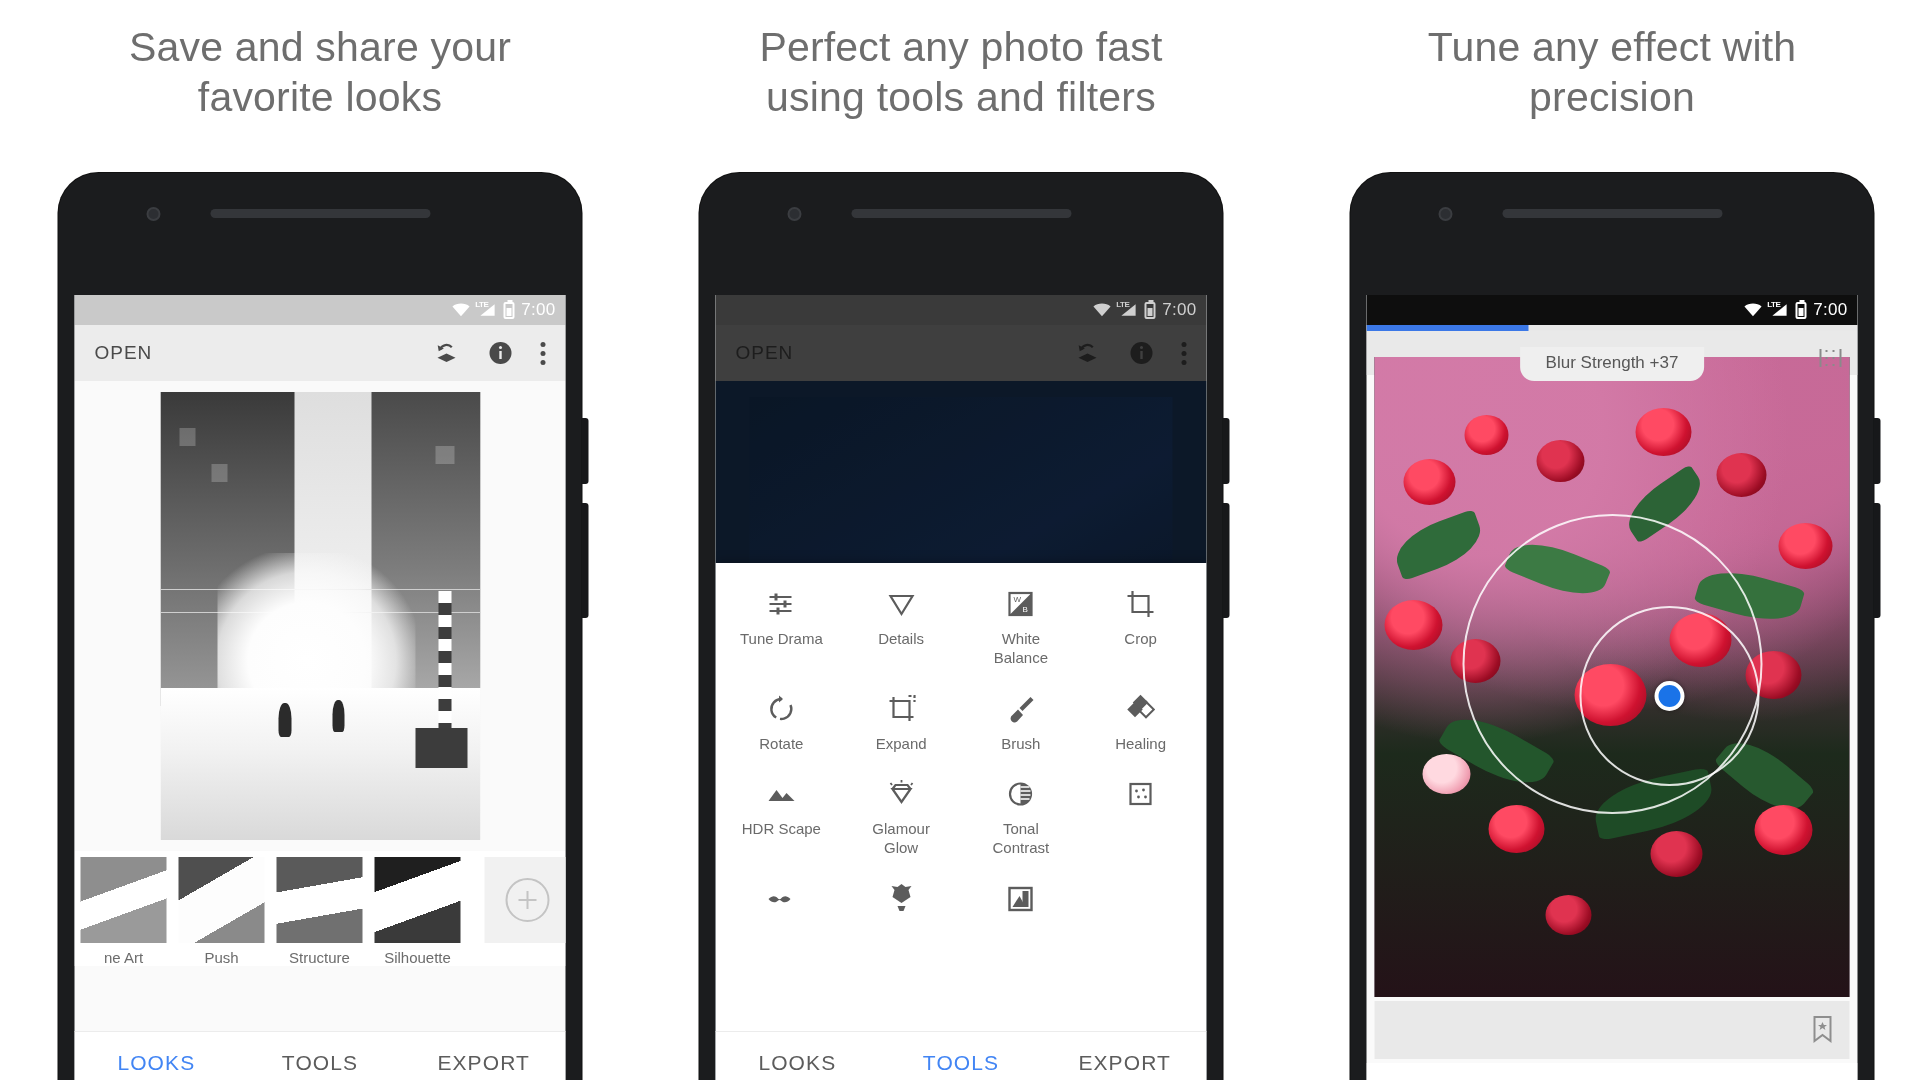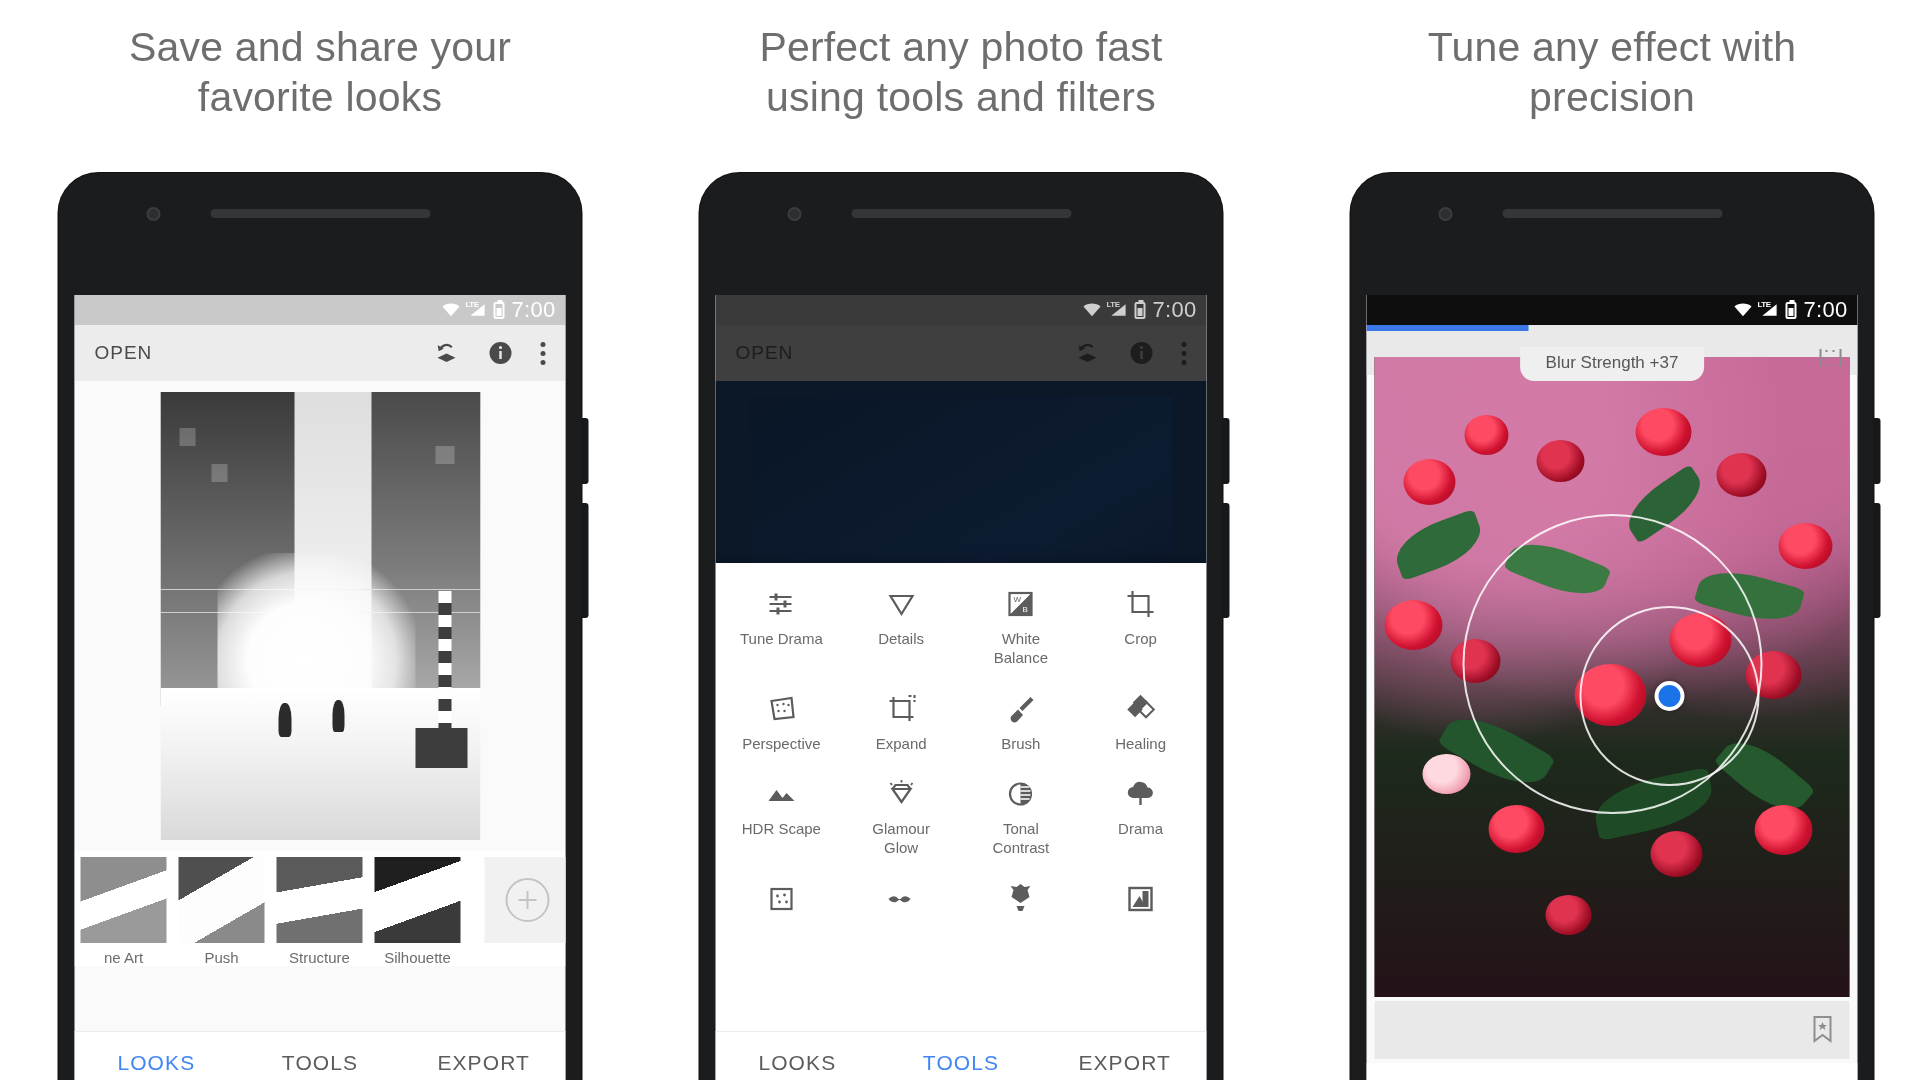--- a/index.html
+++ b/index.html
@@ -57,21 +57,21 @@
   }
 
   
   .statusbar {
     height: 30px; display: flex; align-items: center; justify-content: flex-end;
     padding: 0 10px; gap: 7px; font-size: 16px;
   }
   .statusbar.light { background: #c9c9c9; color: #ffffff; }
   .statusbar.dim   { background: #3a3a3a; color: #cfcfcf; }
   .statusbar.dark  { background: #0e0e0e; color: #ffffff; }
-  .sb-clock { font-size: 22px; letter-spacing:.3px; }
+  .sb-clock { font-size: 17px; letter-spacing:.3px; }
   .ico-wifi { width: 19px; height: 14px; }
   .ico-sig  { width: 19px; height: 14px; position: relative; }
   .ico-batt { width: 11px; height: 17px; border: 2px solid currentColor; border-radius: 2px; position: relative; }
   .ico-batt:before { content:""; position:absolute; top:-4px; left:2px; width:5px; height:2px; background: currentColor; }
   .ico-batt:after { content:""; position:absolute; left:1px; right:1px; bottom:1px; top:4px; background: currentColor; }
   .lte { position:absolute; left:-2px; top:-3px; font-size:8px; font-weight:700; letter-spacing:-.5px; }
 
   
   .appbar {
     height: 56px; display: flex; align-items: center; padding: 0 20px;
@@ -395,34 +395,28 @@
 
             <div class="tool">
               <svg class="tool-ico" viewBox="0 0 34 34">
                 <g fill="none" stroke="currentColor" stroke-width="2.2">
                   <path d="M9 4v21h21M4 9h21v21"></path>
                 </g>
               </svg>
               <div class="tool-label">Crop</div>
             </div>
 
-
-            <div class="tool">
-              <svg class="tool-ico" viewBox="0 0 34 34">
-                <path d="M7 9l20-3 2 19-19 2z" fill="none" stroke="currentColor" stroke-width="2.2"></path>
-                <g fill="currentColor">
-                    <circle cx="13" cy="13" r="1.2"></circle>
-                    <circle cx="19" cy="12" r="1.2"></circle>
-                    <circle cx="24" cy="13" r="1.2"></circle>
-                    <circle cx="14" cy="19" r="1.2"></circle>
-                    <circle cx="20" cy="19" r="1.2"></circle>
-                  </g>
-              </svg>
-              <div class="tool-label">Perspective</div>
-            </div>
+            <div class="tool">
+              <svg class="tool-ico" viewBox="0 0 34 34">
+                <path d="M17 7a10 10 0 1 0 9 6" fill="none" stroke="currentColor" stroke-width="2.4" stroke-dasharray="26 4"></path>
+                <path d="M14.5 3.5 18.5 7l-4 3.5z" fill="currentColor"></path>
+              </svg>
+              <div class="tool-label">Rotate</div>
+            </div>
+
 
             <div class="tool">
               <svg class="tool-ico" viewBox="0 0 34 34">
                 <g fill="none" stroke="currentColor" stroke-width="2.2">
                   <path d="M9 5v20h20M5 9h20v20"></path>
                   <path d="M24 4h6v6" stroke-dasharray="3 2"></path>
                 </g>
               </svg>
               <div class="tool-label">Expand</div>
             </div>
@@ -469,27 +463,20 @@
                 <circle cx="17" cy="17" r="10.5" fill="none" stroke="currentColor" stroke-width="2.2"></circle>
                 <path d="M17 6.5a10.5 10.5 0 0 1 0 21z" fill="currentColor"></path>
                 <g stroke="#fff" stroke-width="1.3">
                     <path d="M17 10h9M17 14h10M17 18h10M17 22h9"></path>
                   </g>
               </svg>
               <div class="tool-label">Tonal
 Contrast</div>
             </div>
 
-            <div class="tool">
-              <svg class="tool-ico" viewBox="0 0 34 34">
-                <path d="M10 21a5.5 5.5 0 0 1-.4-11A7.5 7.5 0 0 1 24 10.6a5.2 5.2 0 0 1 .4 10.4z" fill="currentColor"></path>
-                <path d="M17 21v7" stroke="currentColor" stroke-width="2.4"></path>
-              </svg>
-              <div class="tool-label">Drama</div>
-            </div>
 
 
             <div class="tool">
               <svg class="tool-ico" viewBox="0 0 34 34">
                 <rect x="7" y="7" width="20" height="20" fill="none" stroke="currentColor" stroke-width="2.2"></rect>
                 <g fill="currentColor">
                     <circle cx="13" cy="14" r="1.4"></circle>
                     <circle cx="20" cy="13" r="1.4"></circle>
                     <circle cx="15" cy="20" r="1.4"></circle>
                     <circle cx="22" cy="20" r="1.4"></circle>

